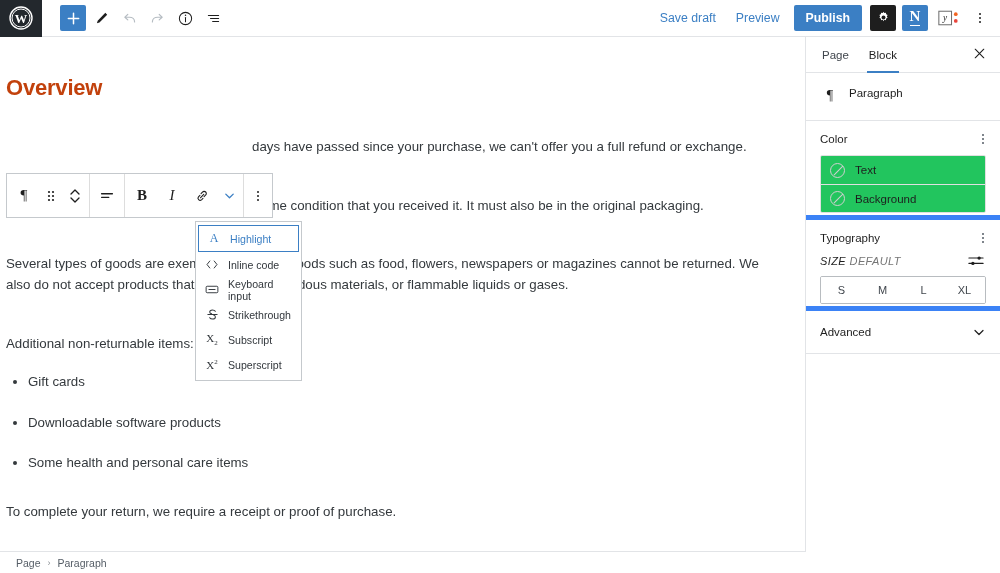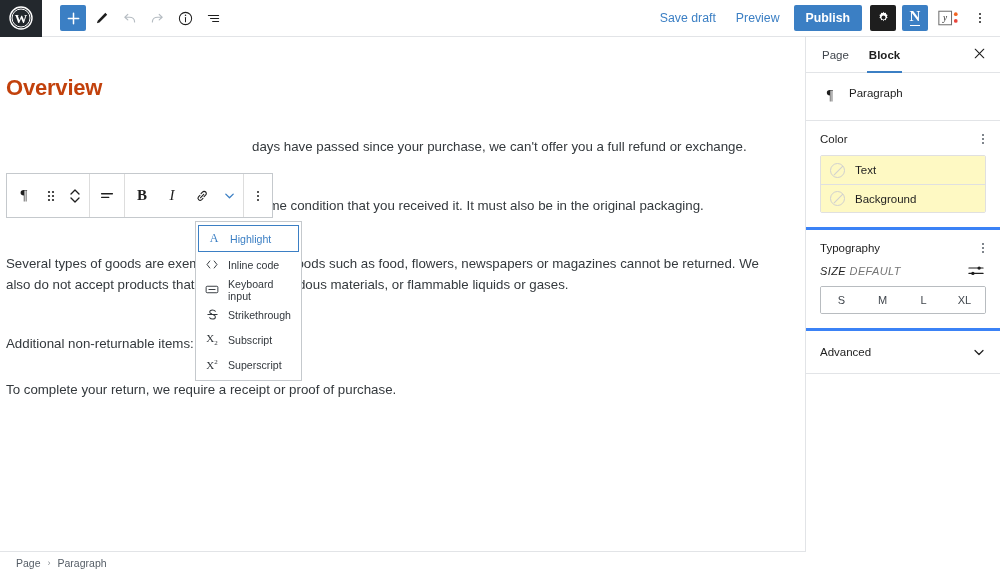--- a/index.html
+++ b/index.html
@@ -222,21 +222,21 @@
   .sb-tab {
     background: transparent; border: none; cursor: pointer;
     font-size: 11.5px;
     color: #40464d;
     padding: 0 10px;
     height: 36px;
     font-family: "Liberation Sans", sans-serif;
     position: relative;
   }
   .sb-tab:first-child { padding-left: 16px; }
-  .sb-tab.active { color: #1e1e1e; font-weight: bold; }
+  .sb-tab.active { color: #1e1e1e; font-weight: normal; }
   .sb-tab.active::after {
     content: ""; position: absolute;
     left: 8px; right: 8px; bottom: 0;
     height: 2px; background: #3b7fc4;
   }
   .sb-close {
     margin-left: auto; margin-right: 10px;
     background: transparent; border: none; cursor: pointer;
     font-size: 14px; color: #1e1e1e;
     padding: 2px 4px; line-height: 1;
@@ -253,22 +253,22 @@
     font-size: 14px;
     color: #1e1e1e;
     font-family: "Liberation Serif", serif;
     padding-top: 1px;
     text-align: center;
   }
   .bc-title { font-size: 11.5px; color: #1e1e1e; margin-bottom: 4px; }
   .bc-desc { font-size: 11px; color: #555d66; line-height: 1.45; }
 
   .sb-section {
-    padding: 12px 14px 14px 14px;
-    border-bottom: 3px solid #3b82f6;
+    padding: 12px 14px 2px 14px;
+    border-bottom: 5px solid #3b82f6;
   }
   .sb-section-head {
     display: flex; align-items: center;
     justify-content: space-between;
     margin-bottom: 10px;
   }
   .sb-section-title { font-size: 11.5px; color: #1e1e1e; }
   .sb-ellipsis {
     background: transparent; border: none; cursor: pointer;
     padding: 0 2px; display: flex; align-items: center;
@@ -280,21 +280,21 @@
     overflow: hidden;
   }
   .color-row {
     display: flex; align-items: center;
     gap: 10px;
     height: 28px;
     padding: 0 9px;
     cursor: pointer;
     font-size: 11.5px;
     color: #1e1e1e;
-    background: #fef9c3;
+    background: #22c55e;
   }
   .color-row + .color-row { border-top: 1px solid #e0e0e0; }
   .swatch {
     width: 15px; height: 15px;
     border-radius: 50%;
     border: 1px solid #d0d0d0;
     position: relative;
     flex: 0 0 15px;
   }
   .swatch::after {
@@ -448,20 +448,25 @@
     <h2 class="heading">Overview</h2>
 
     <p class="para" style="padding-left:252px; margin-bottom:22px;">days have passed since your purchase, we can't offer you a full refund or exchange.</p>
 
     <p class="para" style="margin-bottom:22px;">To be eligible for a return, your item                              in the same condition that you received it. It must also be in the original packaging.</p>
 
     <p class="para" style="margin-bottom:22px; width:790px;">Several types of goods are exempt f                      Perishable goods such as food, flowers, newspapers or magazines cannot be returned. We also do not accept products that are                  goods, hazardous materials, or flammable liquids or gases.</p>
 
     <p class="para" style="margin-bottom:10px;">Additional non-returnable items:</p>
 
+    <ul class="blocklist">
+      <li>Gift cards</li>
+      <li>Downloadable software products</li>
+      <li>Some health and personal care items</li>
+    </ul>
 
     <p class="para" style="margin-bottom:22px;">To complete your return, we require a receipt or proof of purchase.</p>
 
   </div>
 </div>
 
 <div class="block-toolbar">
   <div class="tb-group">
     <button class="tb-btn">
       <span class="pilcrow">¶</span>

